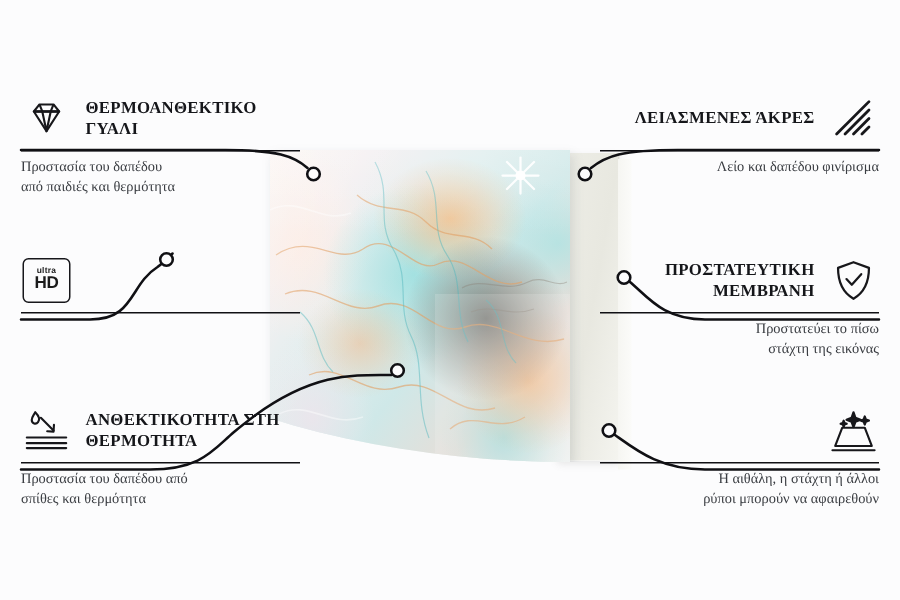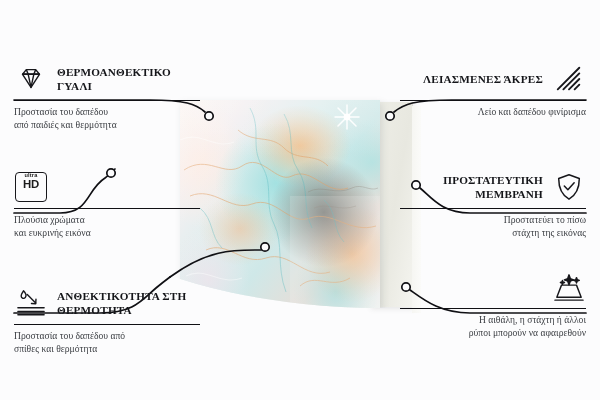--- a/index.html
+++ b/index.html
@@ -160,20 +160,21 @@
 
   
   .hd-badge {
     width: 30px;
     height: 28px;
     border: 1.6px solid #17171b;
     border-radius: 4px;
     display: flex;
     flex-direction: column;
     align-items: center;
+    justify-content: center;
     line-height: 1;
     font-family: "Liberation Sans", sans-serif;
   }
   .hd-badge .u {
     font-size: 5.6px;
     font-weight: 700;
     letter-spacing: 0.2px;
   }
   .hd-badge .h {
     font-size: 11.4px;
@@ -269,25 +270,23 @@
   <div class="feature left" style="top:170px">
     <div class="f-head">
       <span class="f-icon">
         <span class="hd-badge">
           <span class="u">ultra</span>
           <span class="h">HD</span>
         </span>
       </span>
     </div>
     <div class="f-rule"></div>
-    <div class="f-sub">Πλούσια χρώματα
-και ευκρινής εικόνα</div>
-  </div>
-
-  <div class="feature left" style="top:286px">
+  </div>
+
+  <div class="feature left" style="top:270px">
     <div class="f-head">
       <span class="f-icon">
         <svg viewBox="0 0 34 32" width="32" height="30" fill="none" stroke="#17171b" stroke-width="1.5" stroke-linecap="round" stroke-linejoin="round">
           <path d="M9,3 C12,6 12.5,8 11,10 C9.5,12 6.5,11 6.5,8.5 C6.5,6.5 8,5 9,3 Z"></path>
           <path d="M13,7 L22,16"></path>
           <path d="M17.5,16.5 L22,16.8 L22.3,12"></path>
           <path d="M3,21 L31,21"></path>
           <path d="M3,25 L31,25"></path>
           <path d="M3,28.5 L31,28.5"></path>
         </svg>

